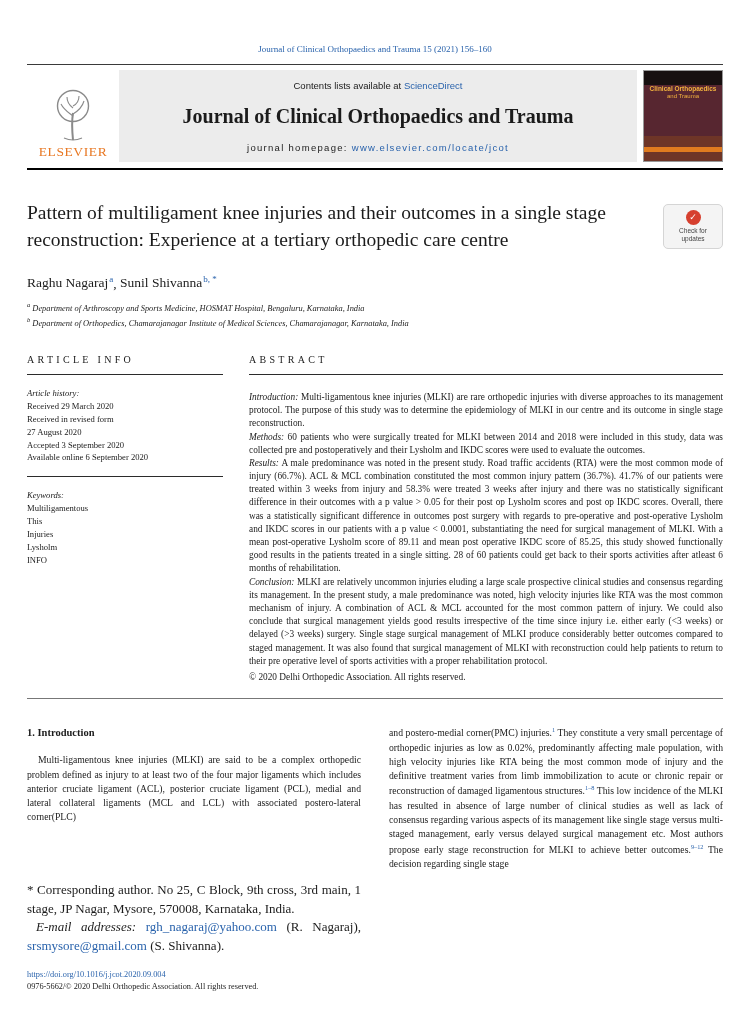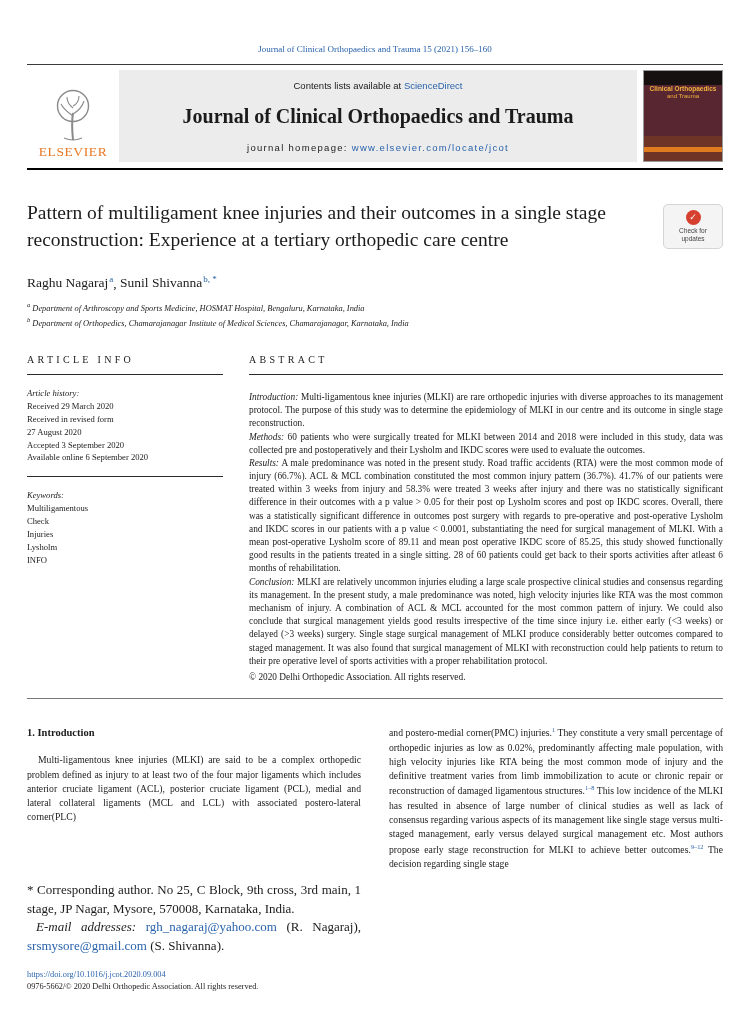--- a/index.html
+++ b/index.html
@@ -135,21 +135,21 @@
         <div class="ital">Article history:</div>
         <div>Received 29 March 2020</div>
         <div>Received in revised form</div>
         <div>27 August 2020</div>
         <div>Accepted 3 September 2020</div>
         <div>Available online 6 September 2020</div>
       </div>
       <div class="block">
         <div class="ital">Keywords:</div>
         <div>Multiligamentous</div>
-        <div>Check</div>
+        <div>This</div>
         <div>Injuries</div>
         <div>Lysholm</div>
         <div>INFO</div>
       </div>
     </div>
     <div class="info-right">
       <div class="sec-head">ABSTRACT</div>
       <div class="abstract-body">
         <p><span class="plabel">Introduction:</span><span> Multi-ligamentous knee injuries (MLKI) are rare orthopedic injuries with diverse approaches to its management protocol. The purpose of this study was to determine the epidemiology of MLKI in our centre and its outcome in single stage reconstruction.</span></p>
         <p><span class="plabel">Methods:</span><span> 60 patients who were surgically treated for MLKI between 2014 and 2018 were included in this study, data was collected pre and postoperatively and their Lysholm and IKDC scores were used to evaluate the outcomes.</span></p>

